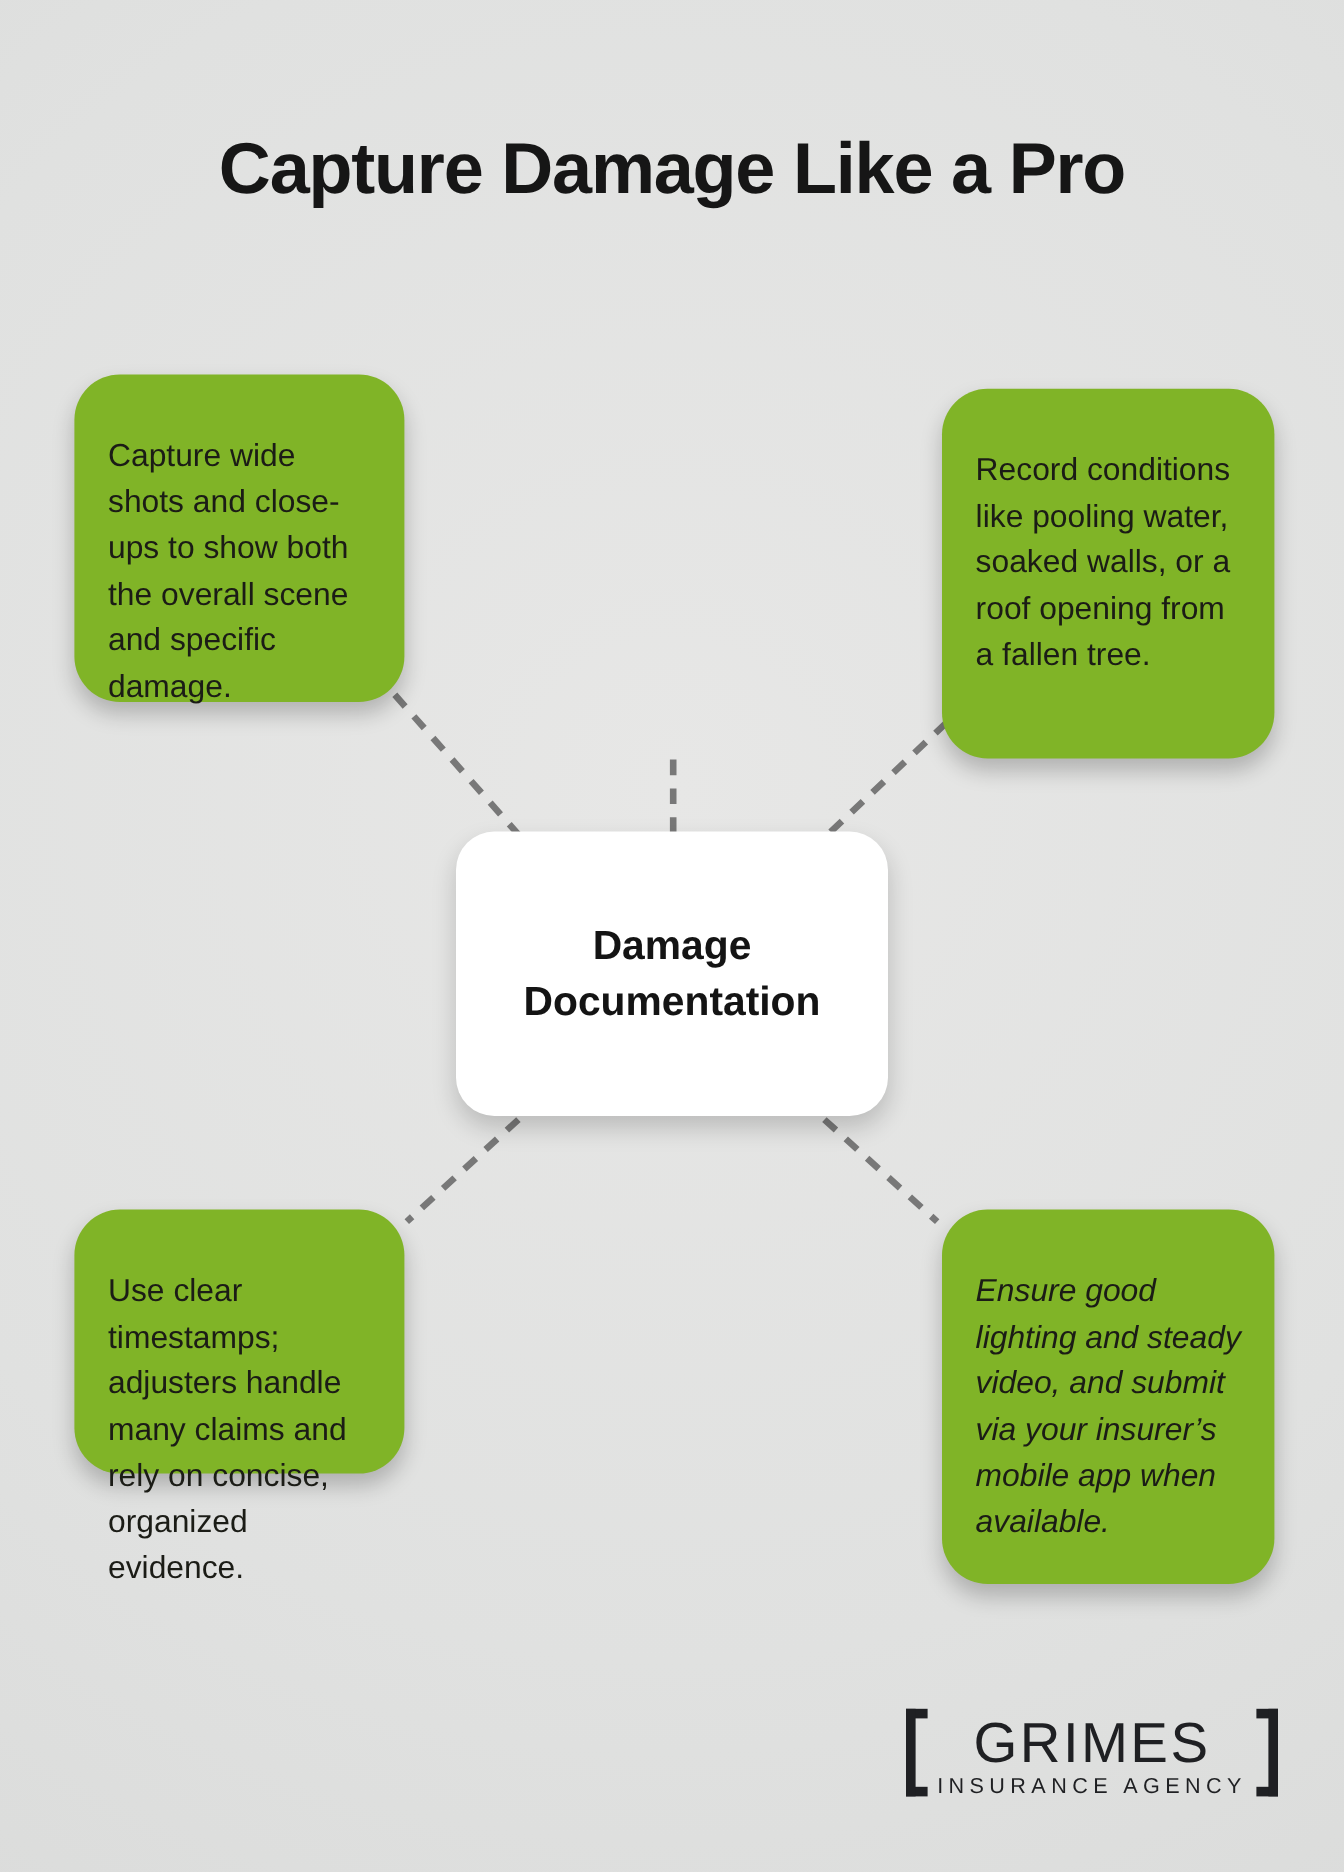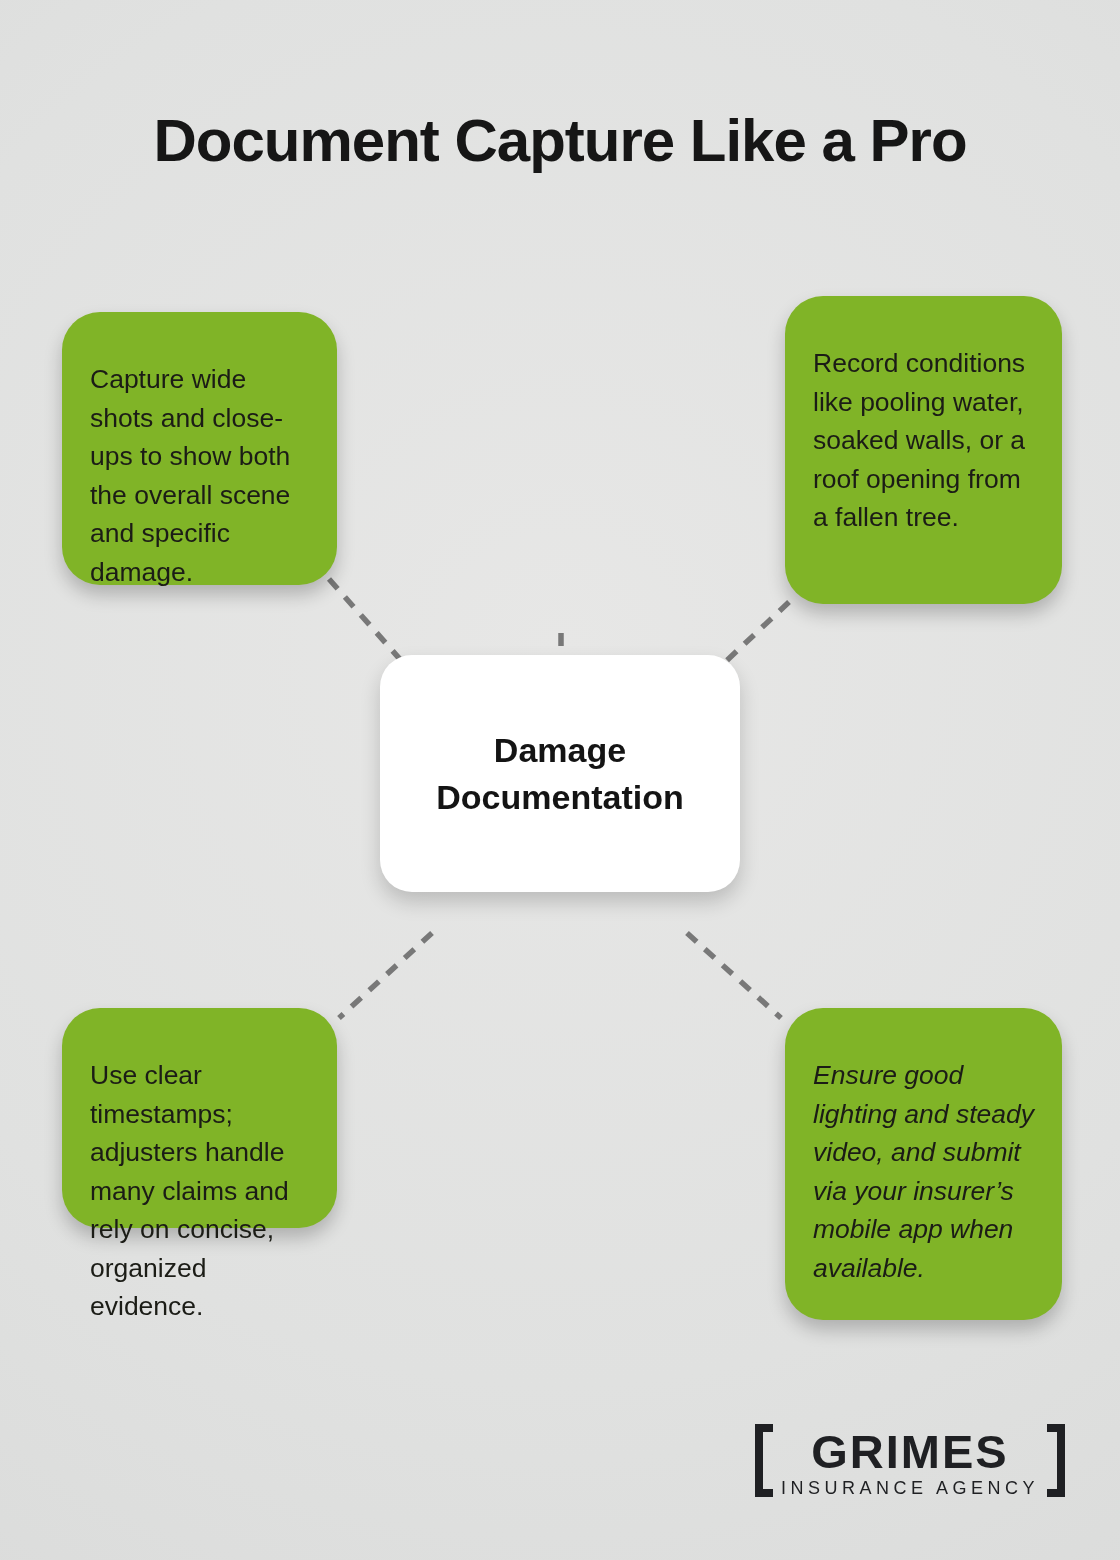--- a/index.html
+++ b/index.html
@@ -25,21 +25,21 @@
     position:absolute;
     border-radius:38px;
     padding:48px 28px;
     box-sizing:border-box;
     font-size:26.5px;line-height:38.5px;
     color:#1b1c16;
     box-shadow:0 10px 18px rgba(0,0,0,0.22);
   }
   .center-node{
     position:absolute;
-    left:380px;top:655px;width:360px;height:237px;
+    left:380px;top:693px;width:360px;height:237px;
     border-radius:32px;
     box-shadow:0 10px 20px rgba(0,0,0,0.18);
     display:flex;align-items:center;justify-content:center;
     text-align:center;
     font-size:34px;font-weight:700;line-height:47px;
     color:#141414;
     padding:0 38px;box-sizing:border-box;
   }
   .logo{
     position:absolute;right:55px;bottom:63px;
@@ -51,48 +51,48 @@
     border:8px solid #1f2023;
     box-sizing:border-box;
   }
   .bracket.left{border-right:none;}
   .bracket.right{border-left:none;}
   .logo-text{
     display:flex;flex-direction:column;align-items:center;
     padding:2px 8px 0 8px;
   }
   .logo-name{
-    font-size:47px;font-weight:700;letter-spacing:2px;line-height:52px;
+    font-size:47px;font-weight:400;letter-spacing:2px;line-height:52px;
   }
   .logo-tagline{
     font-size:18px;font-weight:400;letter-spacing:4.5px;line-height:18px;
     margin-top:1px;white-space:nowrap;
   }
 </style>
 </head>
 <body>
 
 <div id="canvas">
 
-  <div class="title">Document Capture Like a Pro</div>
+  <div class="title">Capture Damage Like a Pro</div>
 
   <svg class="connectors" viewBox="0 0 1120 1560">
     <line x1="329" y1="579" x2="436" y2="700" stroke-width="5.5" stroke-dasharray="13 11" stroke="#787878"></line>
     <line x1="561" y1="633" x2="561" y2="694" stroke-width="5.5" stroke-dasharray="13 11" stroke="#787878"></line>
     <line x1="789" y1="602" x2="686" y2="699" stroke-width="5.5" stroke-dasharray="13 11" stroke="#787878"></line>
     <line x1="432" y1="933" x2="339" y2="1018" stroke-width="5.5" stroke-dasharray="13 11" stroke="#787878"></line>
     <line x1="687" y1="933" x2="781" y2="1018" stroke-width="5.5" stroke-dasharray="13 11" stroke="#787878"></line>
   </svg>
 
   <div class="node" style="left: 62px; top: 312px; width: 275px; height: 273px; background-color: rgb(128, 180, 39);">
     <span>Capture wide shots and close-ups to show both the overall scene and specific damage.</span>
   </div>
 
 
-  <div class="node" style="left: 785px; top: 296px; width: 277px; height: 308px; background-color: rgb(128, 180, 39);">
+  <div class="node" style="left: 785px; top: 324px; width: 277px; height: 308px; background-color: rgb(128, 180, 39);">
     <span>Record conditions like pooling water, soaked walls, or a roof opening from a fallen tree.</span>
   </div>
 
   <div class="center-node" style="background-color: rgb(255, 255, 255);">
     <span>Damage Documentation</span>
   </div>
 
   <div class="node" style="left: 62px; top: 1008px; width: 275px; height: 220px; background-color: rgb(128, 180, 39);">
     <span>Use clear timestamps; adjusters handle many claims and rely on concise, organized evidence.</span>
   </div>

